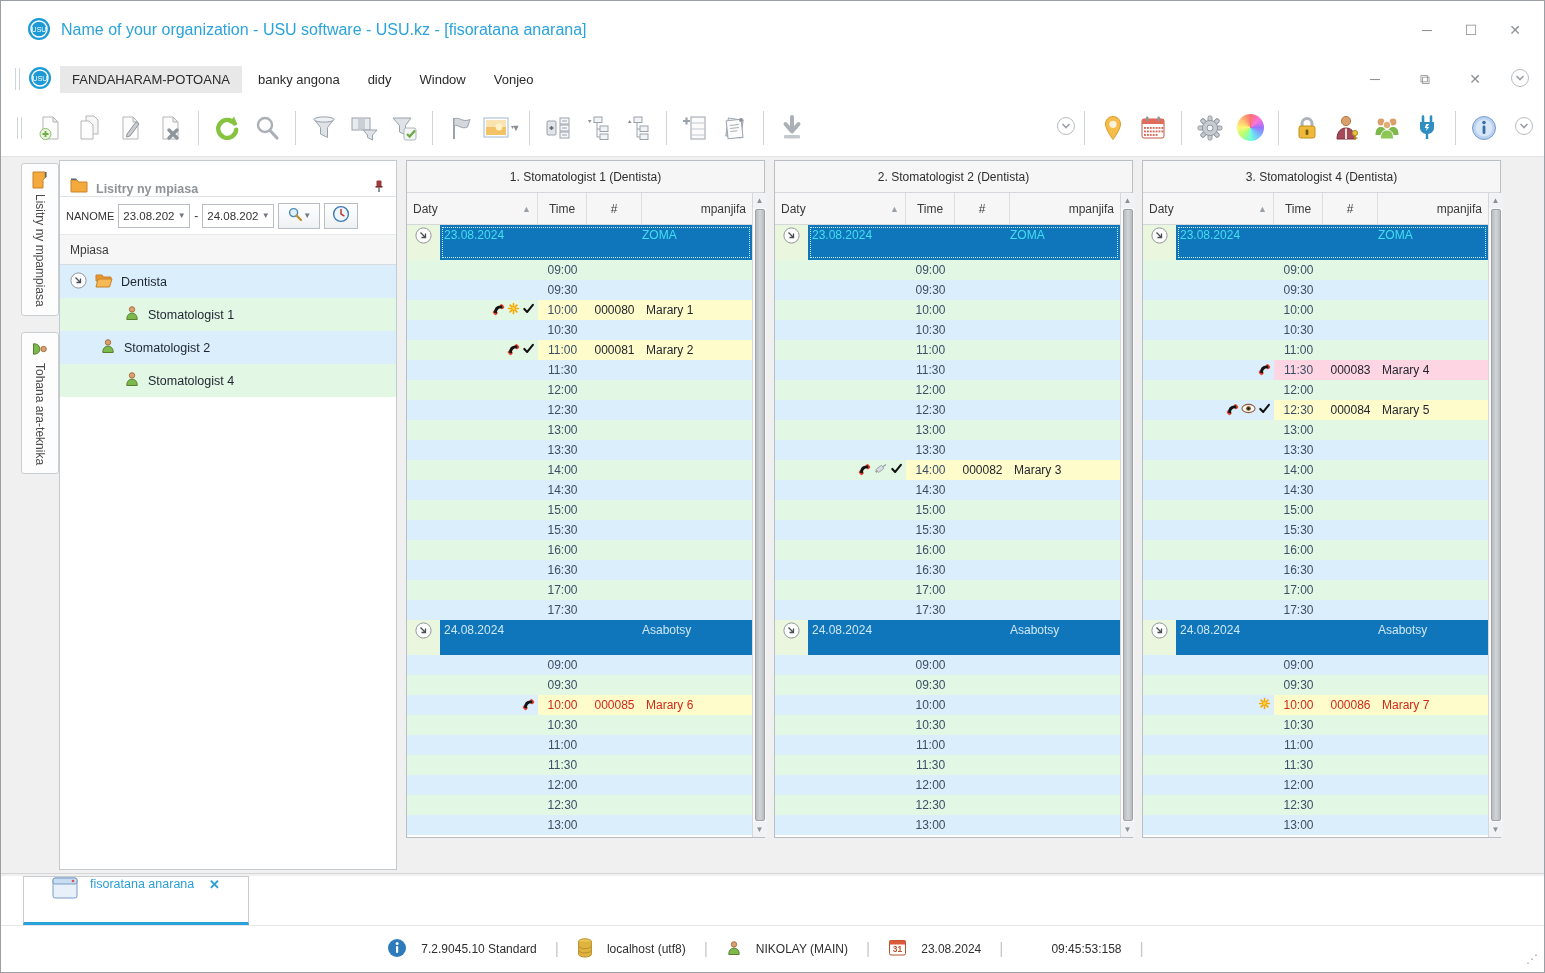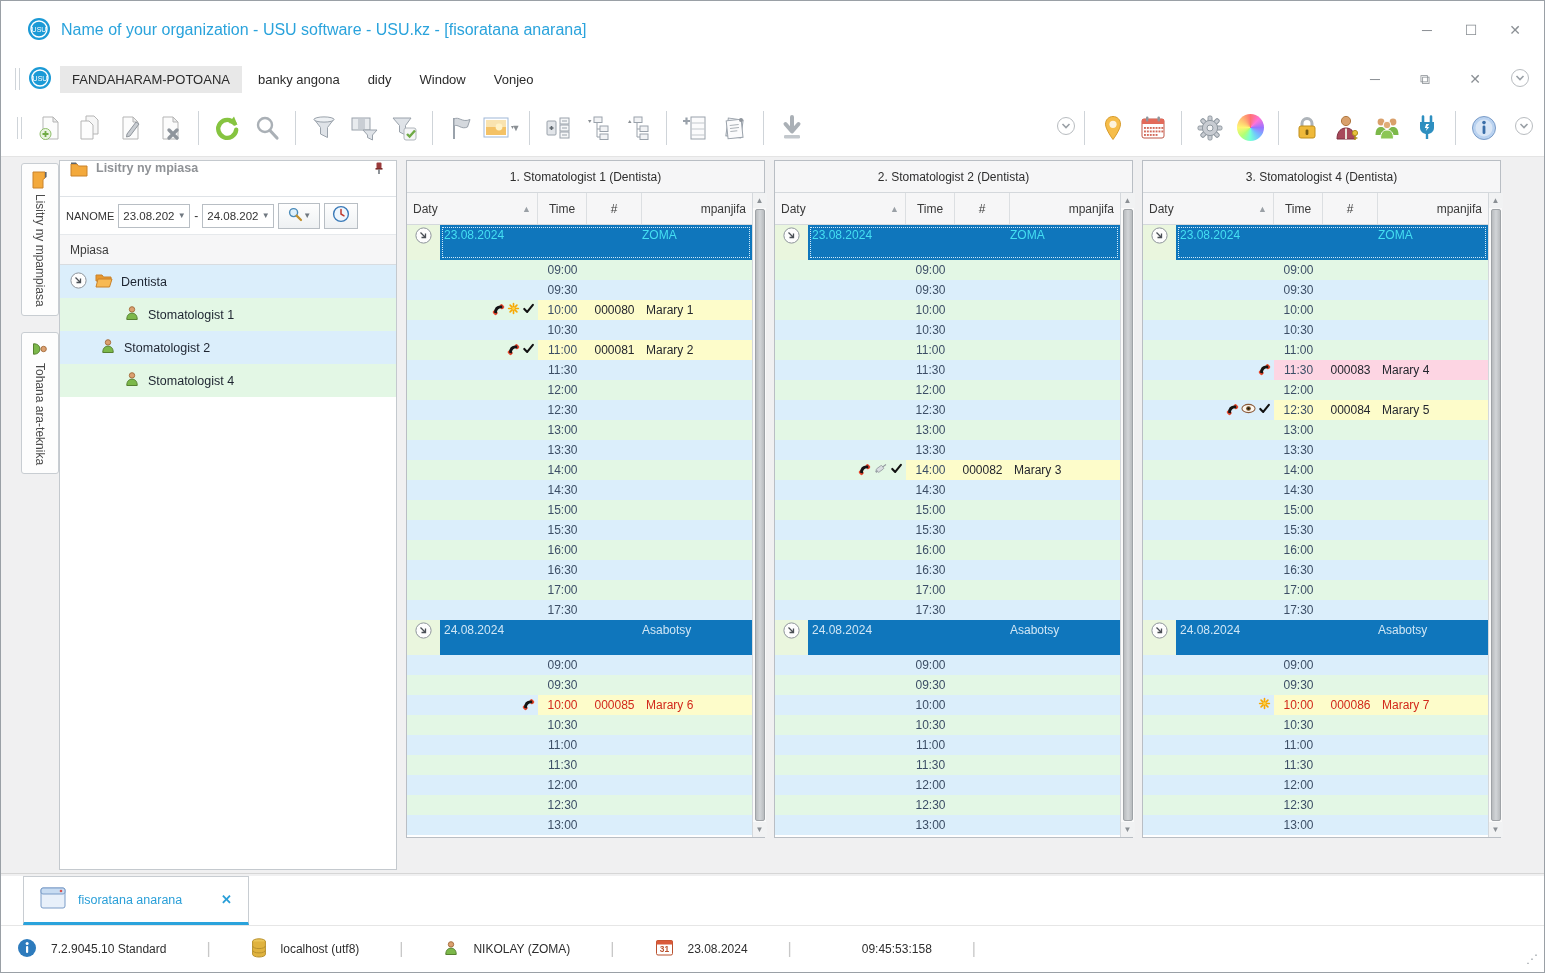--- a/index.html
+++ b/index.html
@@ -29,21 +29,21 @@
   .colorwheel { width:27px; height:27px; border-radius:50%; background:conic-gradient(#ff5a5a,#ff5ad2,#8a5aff,#5ab4ff,#5affd2,#a8ff5a,#fff45a,#ffb05a,#ff5a5a); opacity:.85; }
   .spacer { flex:1 1 auto; }
 
   
   .main { flex:1 1 auto; display:flex; background:#f0f0f1; position:relative; overflow:hidden; }
   .dockstrip { width:58px; padding:6px 0 0 20px; display:flex; flex-direction:column; gap:16px; }
   .docktab { writing-mode:vertical-rl; background:#fdfdfd; border:1px solid #c8cdd2; border-radius:3px; padding:8px 3px; color:#4a4a4a; display:flex; align-items:center; gap:6px; font-size:12px; }
   .docktab svg { transform:rotate(90deg); }
 
   .sidebar { width:338px; margin:3px 0; background:#fff; border:1px solid #c4c9ce; display:flex; flex-direction:column; }
-  .panel-header { height:36px; display:flex; align-items:flex-start; padding:0 10px; border-bottom:1px solid #dfe3e7; }
+  .panel-header { height:36px; display:flex; align-items:flex-end; padding:0 10px; border-bottom:1px solid #dfe3e7; }
   .panel-title { color:#8f9296; font-weight:bold; font-size:12.5px; margin-left:8px; flex:1; }
   .filter-row { height:38px; display:flex; align-items:center; padding:0 6px; gap:4px; border-bottom:1px solid #e6e9ec; }
   .filter-label { font-size:11px; color:#333; }
   .combo { width:72px; height:24px; border:1px solid #b8bec4; display:flex; align-items:center; background:#fff; overflow:hidden; }
   .combo .val { flex:1; padding-left:4px; white-space:nowrap; overflow:hidden; font-size:11.5px; }
   .combo .arr { width:15px; color:#707880; font-size:8px; text-align:center; }
   .sbtn { height:26px; border:1px solid #b8bec4; background:linear-gradient(#fefefe,#eef1f3); display:flex; align-items:center; justify-content:center; }
   .tree-header { height:30px; background:#f6f6f7; border-bottom:1px solid #d8dce0; display:flex; align-items:center; padding:0 10px; color:#3a3a3a; }
   .tree-row { height:33px; display:flex; align-items:center; gap:8px; }
   .tree-row .lbl { color:#1d2430; font-size:12.5px; }
@@ -80,24 +80,24 @@
   .hl-yellow { background:#fdfcca; } .hl-pink { background:#fdd5e3; }
   .txt-red .c-time, .txt-red .c-num, .txt-red .c-name, .txt-red { color:#d2291b !important; }
 
   .vscroll { width:14px; border-left:1px solid #d4d8dc; background:#fafafa; display:flex; flex-direction:column; align-items:center; }
   .varrow { height:15px; width:14px; display:flex; align-items:center; justify-content:center; color:#8a8f94; font-size:8px; background:#f1f2f3; }
   .vthumb { width:10px; flex:1; margin:1px 0; background:linear-gradient(90deg,#b8bbbe,#d2d5d8,#b8bbbe); border:1px solid #9fa3a7; border-radius:2px; }
 
   
   .bottomsplit { height:3px; background:#f0f0f1; border-top:1px solid #d6d6d6; }
   .tabbar { height:50px; background:#fff; display:flex; align-items:stretch; padding-left:22px; border-bottom:1px solid #e6e6e6; }
-  .doc-tab { width:226px; border:1px solid #c8cdd2; border-bottom:3px solid #2aa3dc; background:#fff; display:flex; align-items:center; gap:12px; padding:0 16px; }
+  .doc-tab { width:226px; border:1px solid #c8cdd2; border-bottom:3px solid #2aa3dc; background:#fff; display:flex; align-items:flex-start; gap:12px; padding:0 28px; }
   .doc-tab .tlabel { color:#2a9fd8; font-size:12.5px; flex:1; }
   .doc-tab .tclose { color:#2a9fd8; font-weight:bold; font-size:13px; }
-  .statusbar { height:46px; background:#fff; display:flex; align-items:center; padding:0 16px; gap:26px; position:relative; }
+  .statusbar { height:46px; background:#fff; display:flex; align-items:center; padding:0 16px; gap:4px; position:relative;justify-content:center; }
   .st-item { display:flex; align-items:center; gap:14px; color:#2e2e2e; }
   .st-sep { color:#c8c8c8; font-size:16px; }
   .grip-corner { position:absolute; right:6px; bottom:6px; color:#9aa0a6; }
 </style>
 </head>
 <body>
 
 <div id="app">
 
   <div class="titlebar">
@@ -1308,21 +1308,21 @@
             <path d="M1.6 8 A6.4 2.6 0 0 0 14.4 8 M1.6 12.3 A6.4 2.6 0 0 0 14.4 12.3" fill="none" stroke="#b8912d"></path>
           </svg></span>
         <span style="">localhost (utf8)</span>
       </span>
       <span class="st-sep" style="margin: 0px 14px;">|</span>
       <span class="st-item">
         <span><svg width="16" height="16" viewBox="0 0 16 16">
             <circle cx="8" cy="4.4" r="2.7" fill="#dba070" stroke="#a87040"></circle>
             <path d="M2.8 14.5 C2.8 9.5 5.5 8.2 8 8.2 C10.5 8.2 13.2 9.5 13.2 14.5 z" fill="#7cb84a" stroke="#568030"></path>
           </svg></span>
-        <span style="">NIKOLAY (ZOMA)</span>
+        <span style="">NIKOLAY (MAIN)</span>
       </span>
       <span class="st-sep" style="margin: 0px 14px;">|</span>
       <span class="st-item">
         <span><svg width="19" height="19" viewBox="0 0 19 19">
             <rect x="1.5" y="2.5" width="16" height="14.5" rx="1.5" fill="#fff" stroke="#b9502d"></rect>
             <rect x="1.5" y="2.5" width="16" height="4" fill="#da5a3a"></rect>
             <text x="9.5" y="14" font-size="8.4" font-weight="bold" fill="#b9502d" text-anchor="middle" font-family="Liberation Sans">31</text>
           </svg></span>
         <span style="">23.08.2024</span>
       </span>

